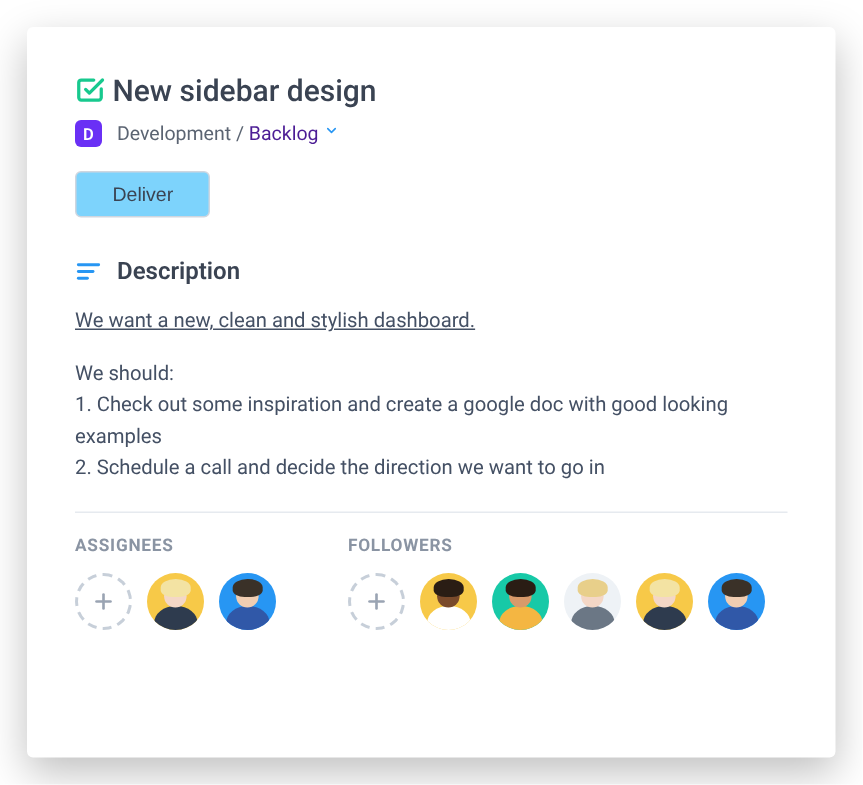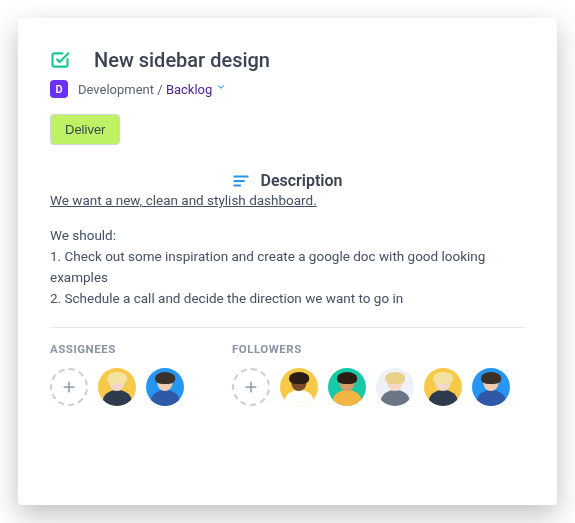--- a/index.html
+++ b/index.html
@@ -17,21 +17,21 @@
     width: 539px;
     height: 487px;
     background: #fff;
     border-radius: 4px;
     box-shadow: 0 10px 28px rgba(0,0,0,0.25);
     padding: 30px 32px 24px 32px;
   }
   .title-row {
     display: flex;
     align-items: center;
-    gap: 24px;
+    gap: 5px;
     margin-bottom: 8px;
   }
   .task-icon {
     width: 20px; height: 20px; flex-shrink: 0;
   }
   .title {
     font-size: 20px;
     font-weight: 500;
     color: #3a4352;
   }
@@ -57,34 +57,34 @@
   .breadcrumb-text { color: #5b6472; }
   .breadcrumb-status {
     color: #4c1d95;
     display: inline-flex;
     align-items: flex-start;
     gap: 4px;
     cursor: pointer;
   }
   .chev { width: 10px; height: 10px; }
   .deliver-btn {
-    background: #bef264;
+    background: #7dd3fc;
     border: 1px solid #cfd6df;
     border-radius: 4px;
-    padding: 7px 14px;
+    padding: 7px 24px;
     font-size: 13px;
     color: #3a4352;
     cursor: pointer;
   }
   .section-header {
     display: flex;
     align-items: center;
     gap: 10px;
     margin-top: 26px;
-    justify-content: center;
+    margin-bottom: 14px;
   }
   .desc-icon { width: 18px; height: 18px; }
   .section-title {
     font-size: 16px;
     font-weight: 600;
     color: #3a4352;
   }
   .desc-body {
     font-size: 13.5px;
     color: #445064;

